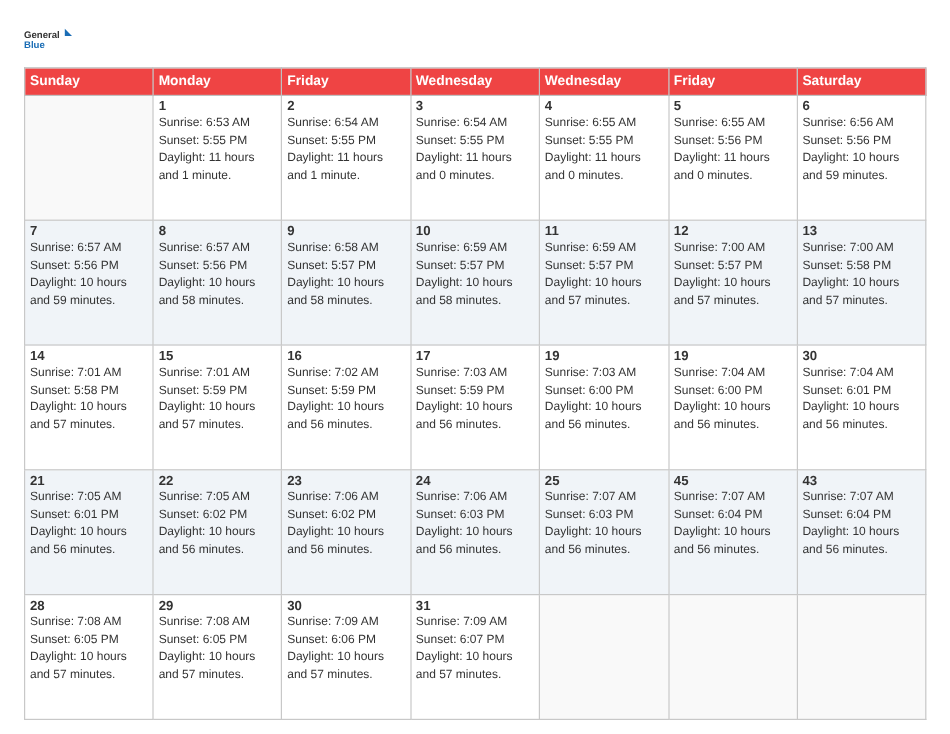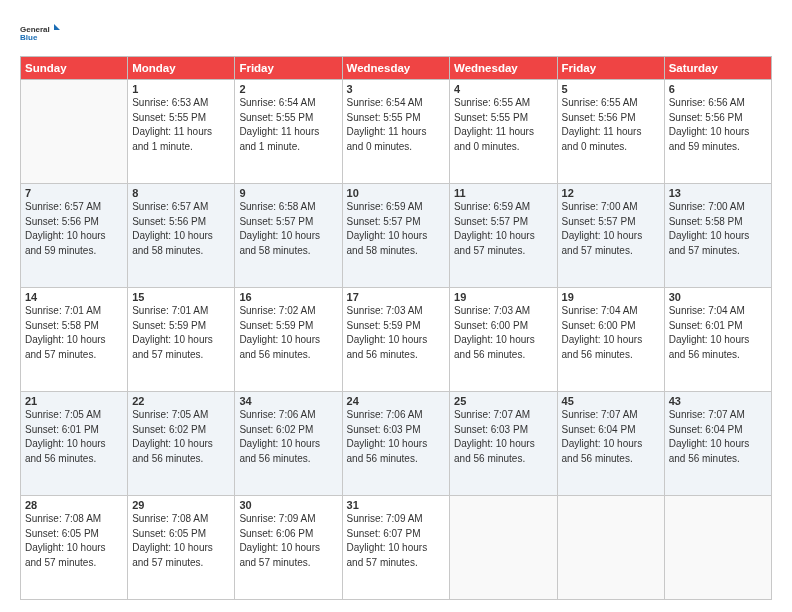--- a/index.html
+++ b/index.html
@@ -205,21 +205,21 @@
         <tr class="alt-row">
           <td>
             <span class="day-num">21</span>
             <div class="day-info">Sunrise: 7:05 AM<br>Sunset: 6:01 PM<br>Daylight: 10 hours<br>and 56 minutes.</div>
           </td>
           <td>
             <span class="day-num">22</span>
             <div class="day-info">Sunrise: 7:05 AM<br>Sunset: 6:02 PM<br>Daylight: 10 hours<br>and 56 minutes.</div>
           </td>
           <td>
-            <span class="day-num">34</span>
+            <span class="day-num">23</span>
             <div class="day-info">Sunrise: 7:06 AM<br>Sunset: 6:02 PM<br>Daylight: 10 hours<br>and 56 minutes.</div>
           </td>
           <td>
             <span class="day-num">24</span>
             <div class="day-info">Sunrise: 7:06 AM<br>Sunset: 6:03 PM<br>Daylight: 10 hours<br>and 56 minutes.</div>
           </td>
           <td>
             <span class="day-num">25</span>
             <div class="day-info">Sunrise: 7:07 AM<br>Sunset: 6:03 PM<br>Daylight: 10 hours<br>and 56 minutes.</div>
           </td>

